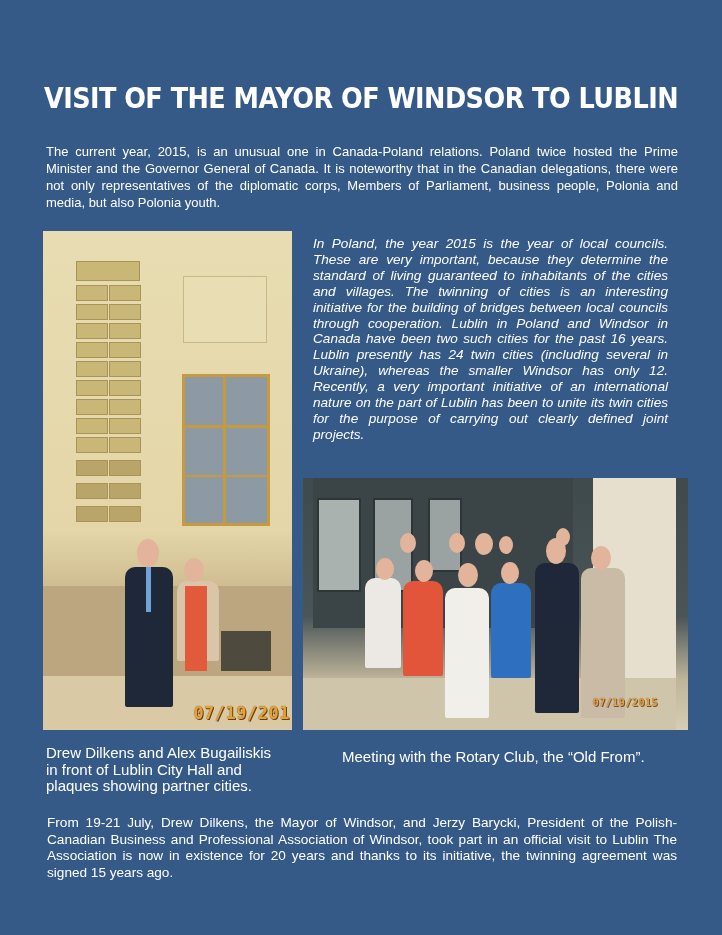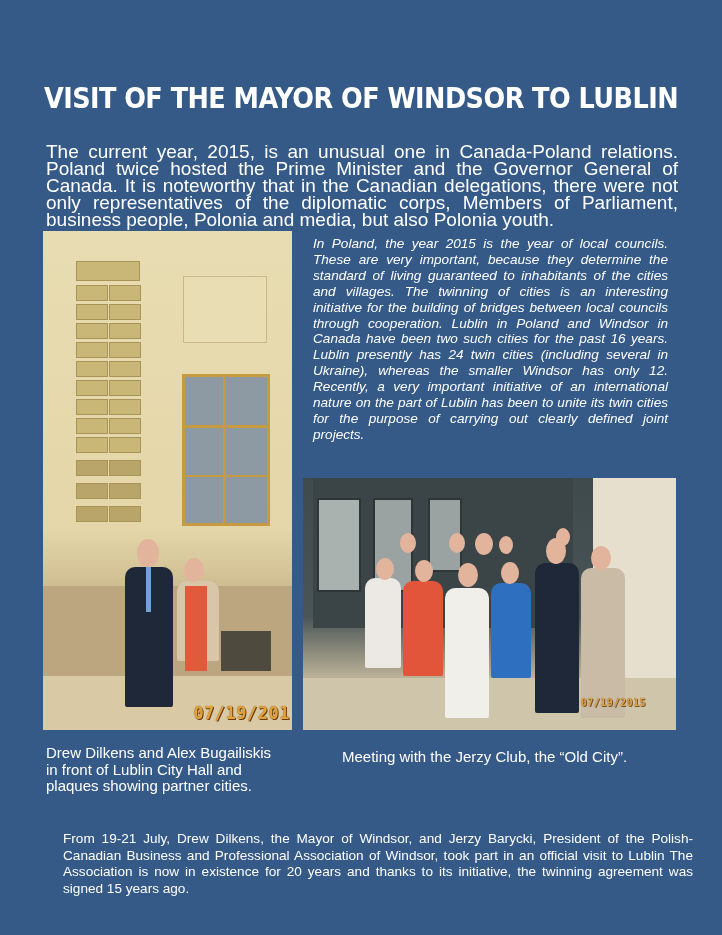--- a/index.html
+++ b/index.html
@@ -12,34 +12,35 @@
   }
   .title {
     position:absolute; left:0; top:64px; width:722px;
     text-align:center;
     font-family:"DejaVu Sans", sans-serif;
     font-weight:bold; font-size:27.5px; letter-spacing:-0.6px;
     transform:scaleX(0.93);
   }
   .intro {
     position:absolute; left:46px; top:143px; width:632px;
-    font-size:19px; line-height:17px; text-align:justify;
+    font-size:13px; line-height:17px; text-align:justify;
   }
   .side-text {
     position:absolute; left:313px; top:236px; width:355px;
     font-size:13.6px; line-height:15.9px; text-align:justify;font-style:italic;
   }
   .photo { position:absolute; overflow:hidden; }
   .photo-left {
     left:43px; top:231px; width:249px; height:499px;
     background:linear-gradient(180deg,#e8dcb2 0%,#e4d6a8 60%,#cdbb90 72%,#bfae86 86%,#d9ccad 100%);
   }
   .photo-right {
     left:303px; top:478px; width:373px; height:252px;
     background:linear-gradient(180deg,#3f4a4c 0%,#4a5557 55%,#bfb59a 80%,#d6cdb4 100%);
+    padding-left:12px;
   }
   .stamp {
     position:absolute; font-family:"DejaVu Sans Mono", monospace;
     font-weight:bold; color:#e2a23c; letter-spacing:0.5px;
     text-shadow:0 0 1px #6a3e10,1px 1px 0 #6a3e10;
   }
   .caption {
     position:absolute; font-size:15px; line-height:16.5px;
   }
   .cap-left { left:46px; top:745px; width:240px; }
@@ -138,15 +139,15 @@
   <div class="head" style="left:288px;top:68px;width:20px;height:24px;"></div>
   <div class="head" style="left:97px;top:55px;width:16px;height:20px;"></div>
   <div class="head" style="left:146px;top:55px;width:16px;height:20px;"></div>
   <div class="head" style="left:172px;top:55px;width:18px;height:22px;"></div>
   <div class="head" style="left:196px;top:58px;width:14px;height:18px;"></div>
   <div class="head" style="left:253px;top:50px;width:14px;height:18px;"></div>
   <div class="stamp" style="right:30px;bottom:22px;font-size:10px;opacity:0.85;">07/19/2015</div>
 </div>
 
 <div class="caption cap-left">Drew Dilkens and Alex Bugailiskis in front of Lublin City Hall and plaques showing partner cities.</div>
-<div class="caption cap-right">Meeting with the Jerzy Club, the “Old City”.</div>
+<div class="caption cap-right">Meeting with the Rotary Club, the “Old From”.</div>
 
-<p class="outro" style="margin:16px">From 19-21 July, Drew Dilkens, the Mayor of Windsor, and Jerzy Barycki, President of the Polish-Canadian Business and Professional Association of Windsor, took part in an official visit to Lublin The Association is now in existence for 20 years and thanks to its initiative, the twinning agreement was signed 15 years ago.</p>
+<p class="outro" style="margin:0">From 19-21 July, Drew Dilkens, the Mayor of Windsor, and Jerzy Barycki, President of the Polish-Canadian Business and Professional Association of Windsor, took part in an official visit to Lublin The Association is now in existence for 20 years and thanks to its initiative, the twinning agreement was signed 15 years ago.</p>
 
 </body></html>

